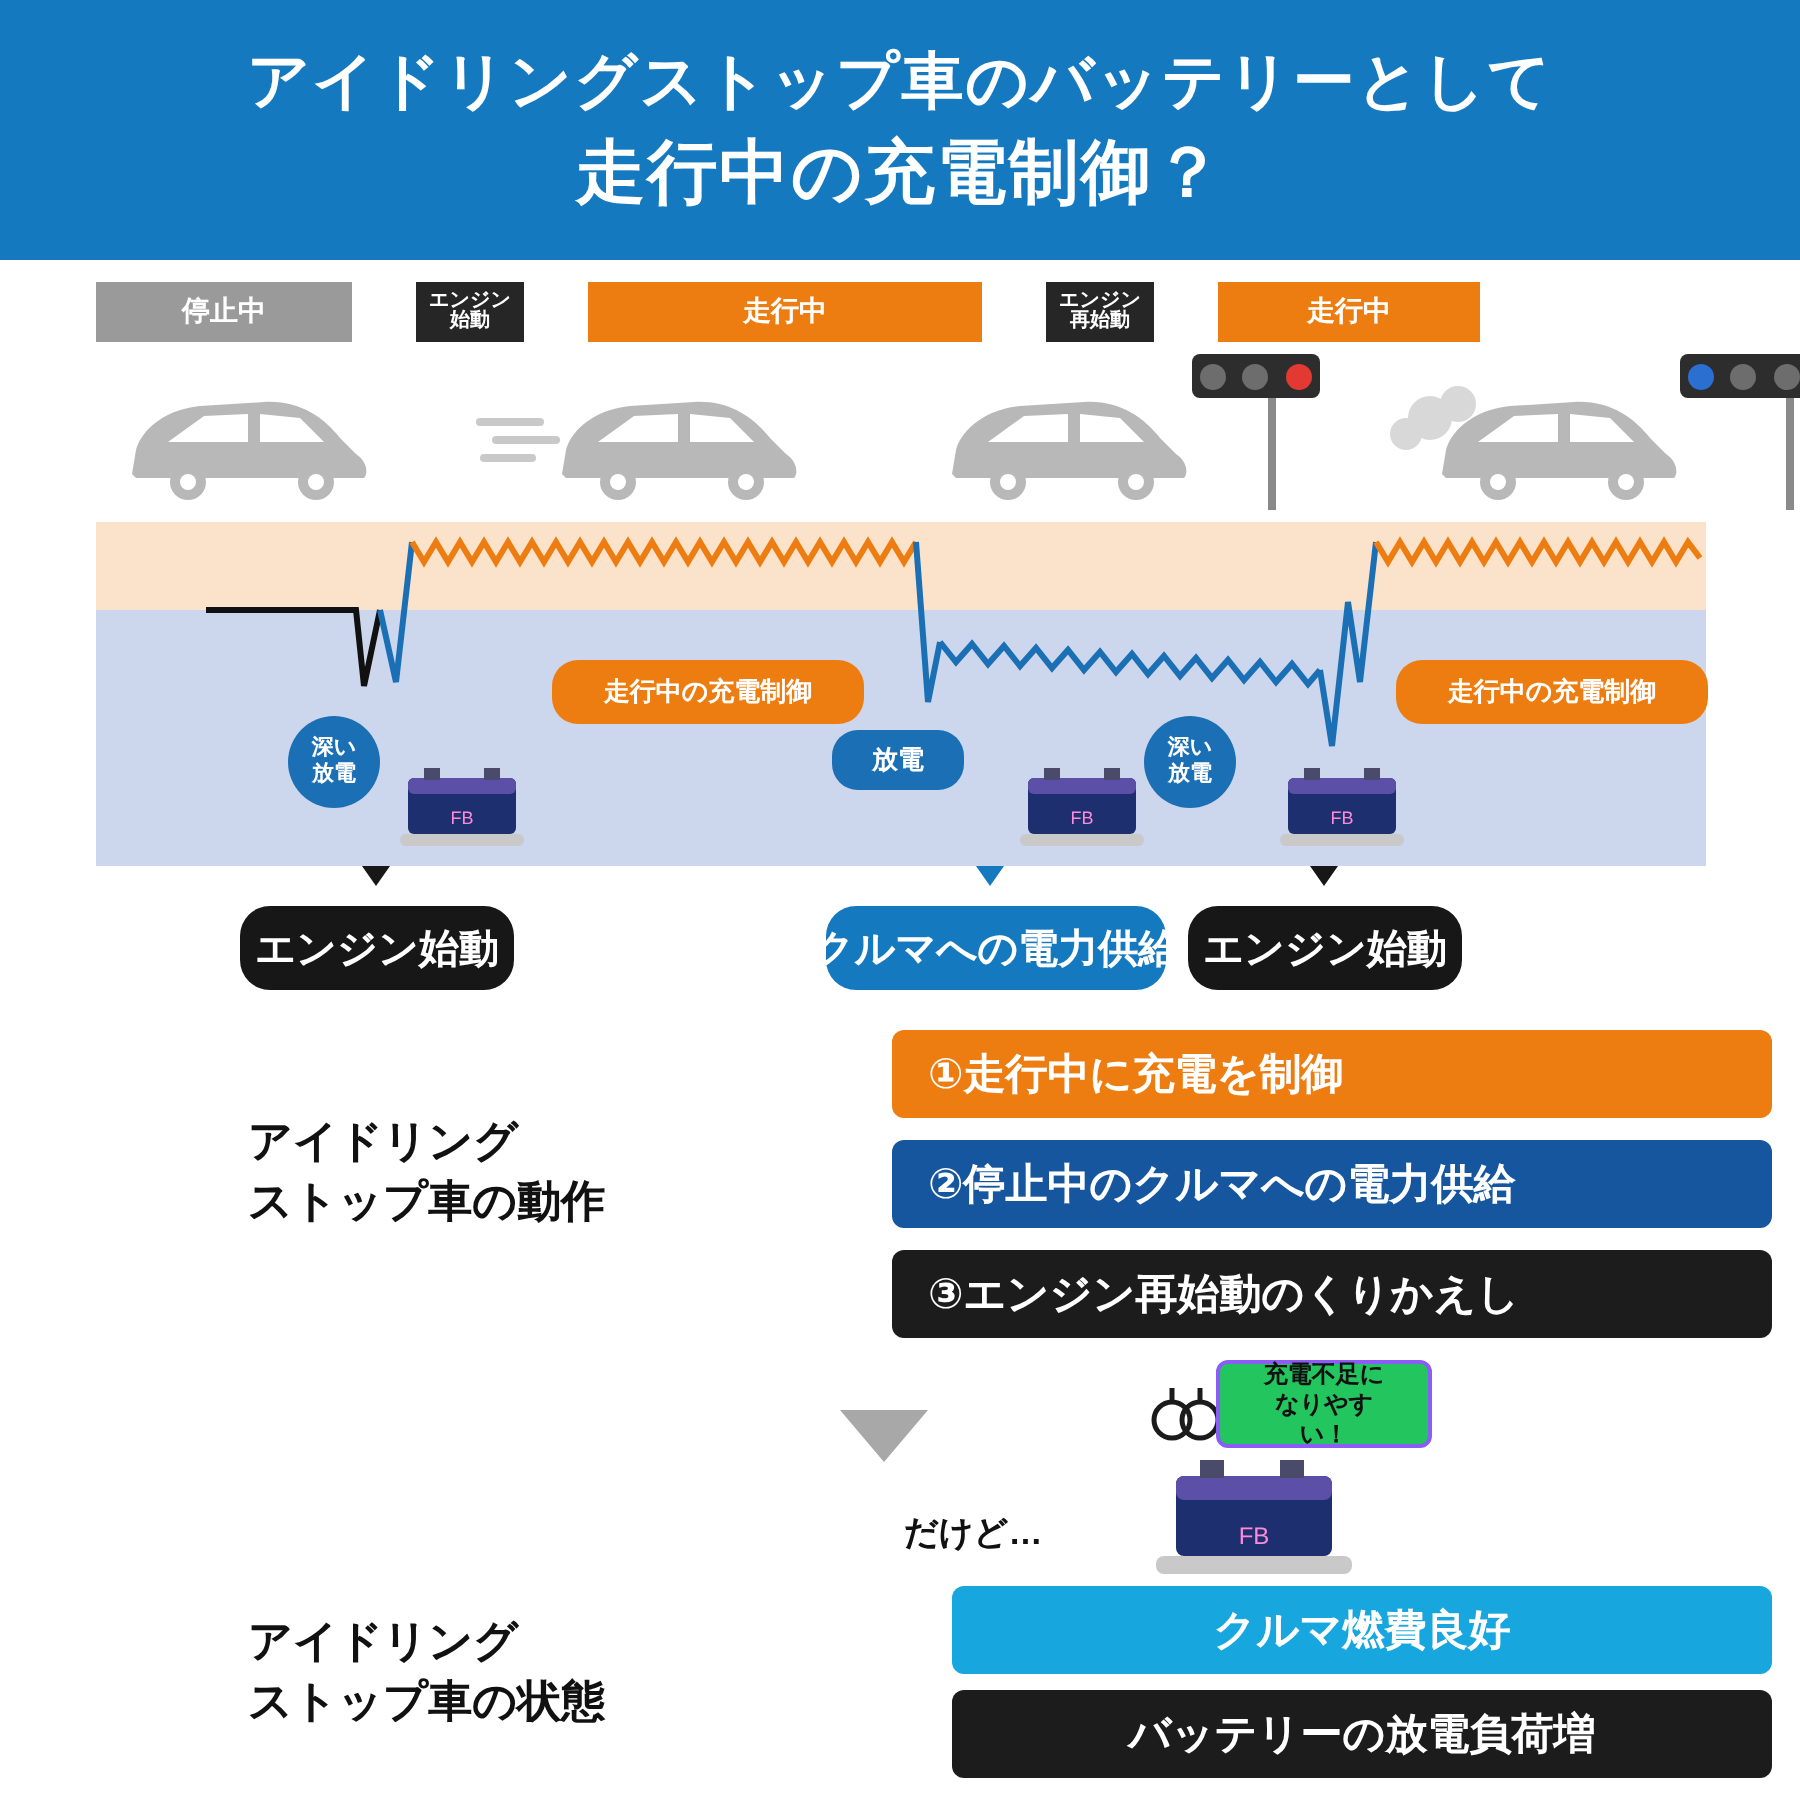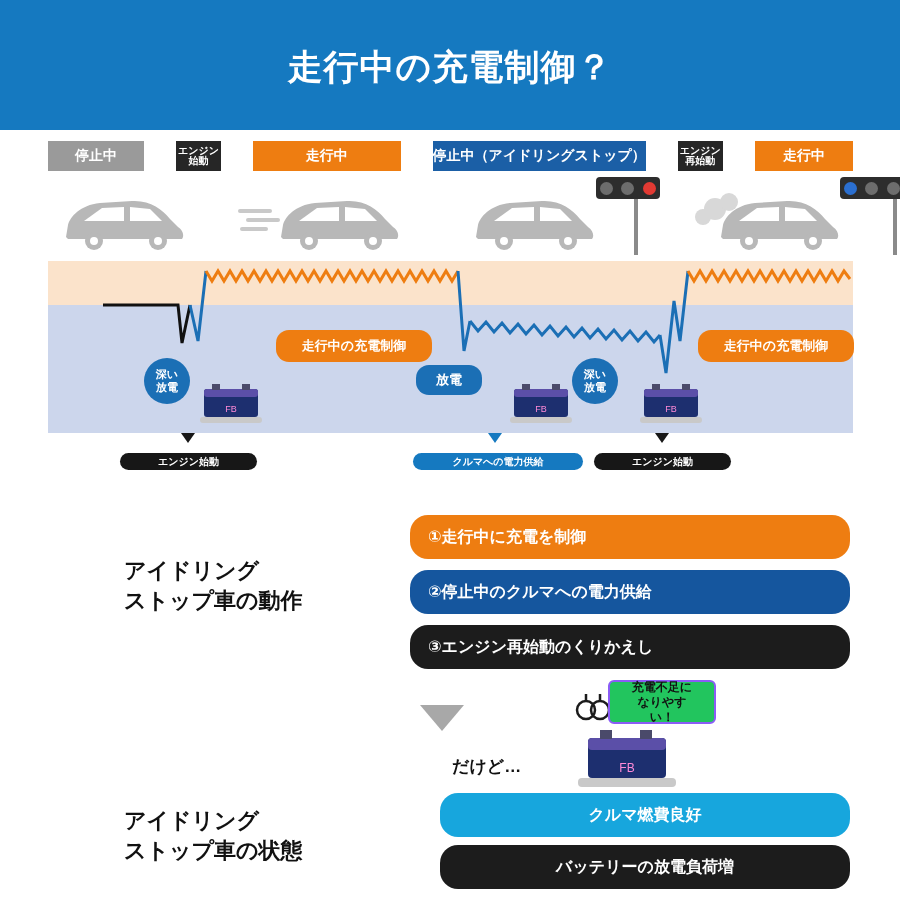--- a/index.html
+++ b/index.html
@@ -72,36 +72,36 @@
   .g-blue{background:#1b6fb5;}
   .deep{
     position:absolute;background:#1b6fb5;color:#fff;border-radius:50%;
     width:46px;height:46px;font-size:11px;font-weight:bold;line-height:1.15;
     display:flex;align-items:center;justify-content:center;text-align:center;
   }
   .batt{position:absolute;width:62px;height:46px;}
 
   
   .callout{
-    position:absolute;height:17px;border-radius:15px;
+    position:absolute;height:42px;border-radius:15px;
     display:flex;align-items:center;justify-content:center;
-    color:#fff;font-size:10px;font-weight:bold;white-space:nowrap;padding:0 14px;
+    color:#fff;font-size:20px;font-weight:bold;white-space:nowrap;padding:0 14px;
     box-sizing:border-box;
   }
   .c-black{background:#171717;}
   .c-blue{background:#1579c0;}
   .tail{position:absolute;width:0;height:0;border-left:7px solid transparent;border-right:7px solid transparent;}
 
   
   .sec-title{
     position:absolute;font-size:22px;font-weight:bold;color:#111;line-height:1.35;white-space:pre-line;
   }
   .bar{
-    position:absolute;height:44px;border-radius:18px;display:flex;align-items:center;
-    color:#fff;font-size:16px;font-weight:bold;padding-left:18px;box-sizing:border-box;
+    position:absolute;height:44px;border-radius:6px;display:flex;align-items:center;
+    color:#fff;font-size:21px;font-weight:bold;padding-left:18px;box-sizing:border-box;margin-left:36px;
   }
   .bar.center{justify-content:center;padding-left:0;}
   .b-orange{background:#ee7d11;}
   .b-blue{background:#15569e;}
   .b-black{background:#1c1c1c;}
   .b-cyan{background:#17a6dd;}
 
   .downarrow{
     position:absolute;width:0;height:0;border-left:22px solid transparent;
     border-right:22px solid transparent;border-top:26px solid #a8a8a8;
@@ -112,31 +112,31 @@
     position:absolute;border:2px solid #8b5cf6;border-radius:6px;background:#22c55e;
     font-size:12px;font-weight:bold;color:#111;line-height:1.25;
     display:flex;align-items:center;justify-content:center;text-align:center;
     padding:2px 16px;box-sizing:border-box;white-space:pre-line;
   }
 </style>
 </head>
 <body>
 
 <div class="header">
+  <div class="line1">アイドリングストップ車のバッテリーとして</div>
   <div class="line2">走行中の充電制御？</div>
 </div>
 
 <div class="phasebar">
   <div class="phase p-gray" style="width:128px">停止中</div>
   <div class="phase p-dark small" style="width:54px">
     <span>エンジン</span>
     <span>始動</span>
   </div>
   <div class="phase p-orange" style="width:197px">走行中</div>
-  <div class="phase p-blue" style="width:241px">停止中（アイドリングストップ）</div>
   <div class="phase p-dark small" style="width:54px">
     <span>エンジン</span>
     <span>再始動</span>
   </div>
   <div class="phase p-orange" style="width:131px">走行中</div>
 </div>
 
 <div class="carband">
 
   <svg class="car" style="left:10px;top:22px" width="130" height="62" viewBox="0 0 130 62">

